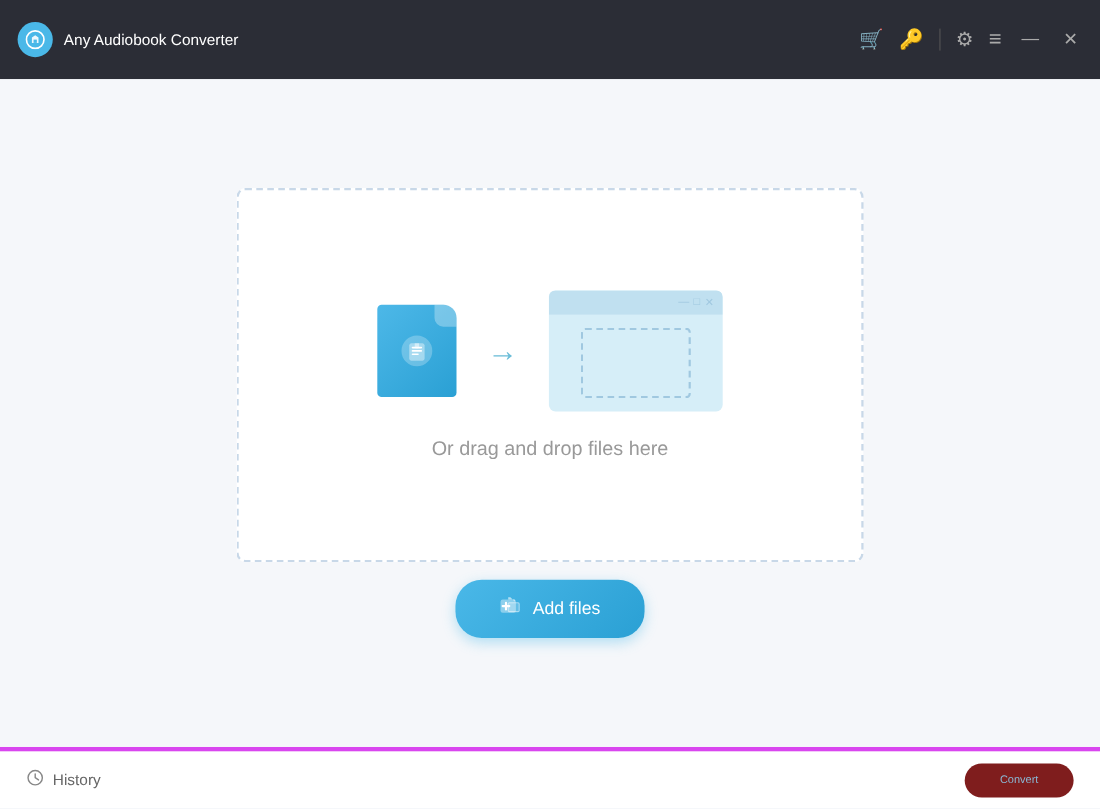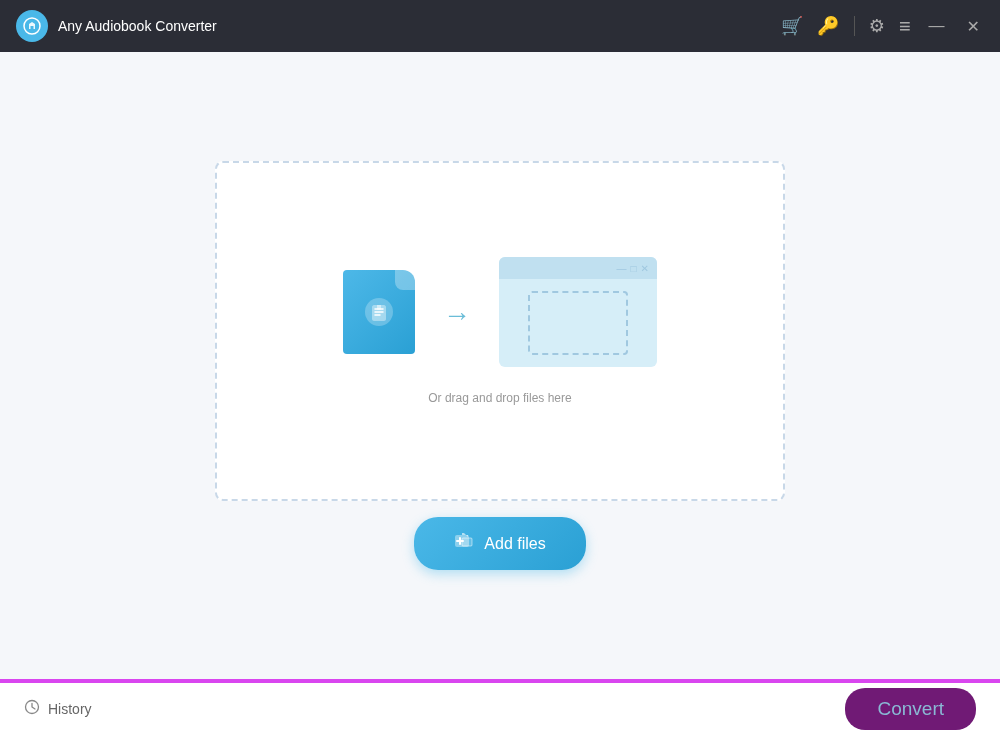--- a/index.html
+++ b/index.html
@@ -14,21 +14,21 @@
       font-family: -apple-system, BlinkMacSystemFont, 'Segoe UI', sans-serif;
       background: #f0f4f8;
       overflow: hidden;
       display: flex;
       flex-direction: column;
     }
 
     
     .title-bar {
       background: #2b2d36;
-      height: 52px;
+      height: 72px;
       display: flex;
       align-items: center;
       padding: 0 16px;
       flex-shrink: 0;
     }
 
     .title-bar-left {
       display: flex;
       align-items: center;
       gap: 10px;
@@ -182,21 +182,21 @@
     .window-drop-area {
       width: 100px;
       height: 64px;
       border: 2px dashed #a0c8e0;
       border-radius: 4px;
       background: transparent;
     }
 
     .drag-drop-text {
       color: #999;
-      font-size: 12px;
+      font-size: 18px;
     }
 
     
     .add-files-btn {
       margin-top: 16px;
       background: linear-gradient(135deg, #4ab8e8, #2aa0d4);
       color: white;
       border: none;
       border-radius: 24px;
       padding: 14px 40px;
@@ -234,26 +234,26 @@
       background: none;
       border: none;
     }
 
     .history-icon {
       font-size: 16px;
       color: #888;
     }
 
     .convert-btn {
-      background: #701a75;
+      background: #7f1d1d;
       color: #8ab8d4;
       border: none;
       border-radius: 20px;
       padding: 10px 32px;
-      font-size: 19px;
+      font-size: 10px;
       cursor: not-allowed;
     }
   </style>
 </head>
 <body>
 
 <div class="title-bar">
   <div class="title-bar-left">
     <div class="app-logo">
       <svg width="18" height="18" viewBox="0 0 18 18" fill="none">

